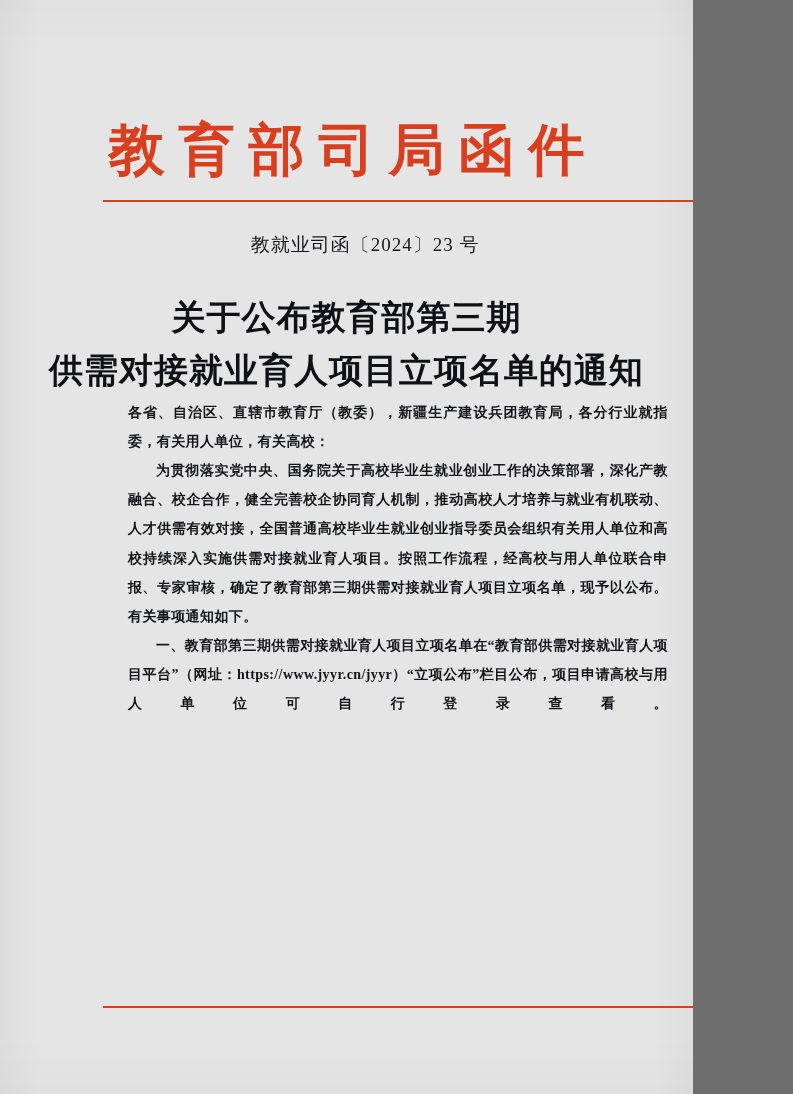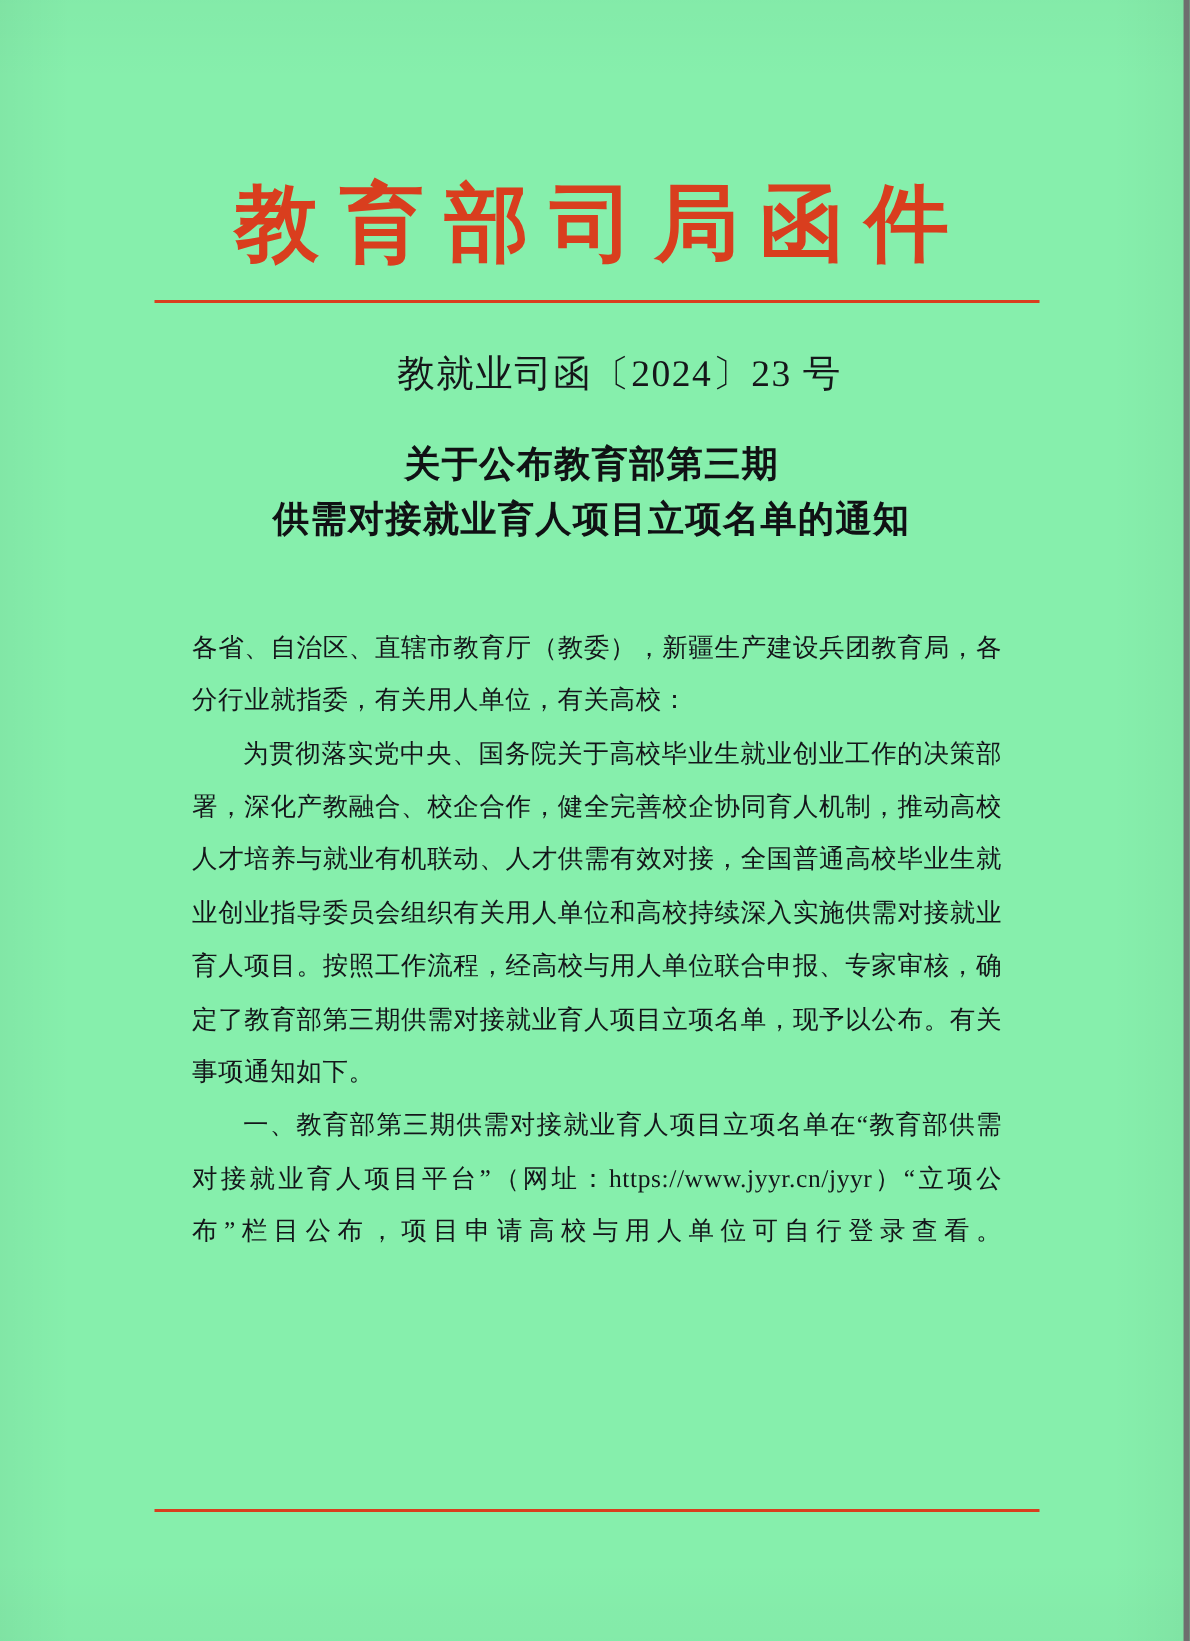--- a/index.html
+++ b/index.html
@@ -2,23 +2,23 @@
 <html><head>
 <meta charset="utf-8">
 <style>
   html, body {
     margin: 0;
     padding: 0;
     background: #6e6e6e;
   }
   .page {
     position: relative;
-    width: 789px;
+    width: 693px;
     height: 1094px;
-    background: #86efac;
+    background: #e5e5e5;
     overflow: hidden;
     font-family: "Liberation Serif", "DejaVu Serif", serif;
     box-sizing: border-box;
   }
   
   .page::before {
     content: "";
     position: absolute;
     inset: 0;
     background:
@@ -47,48 +47,49 @@
     width: 590px;
     height: 2px;
     background: #d93e1e;
   }
   .doc-number {
     position: absolute;
     top: 232px;
     left: 0;
     width: 100%;
     text-align: center;
-    font-size: 25px;
+    font-size: 19px;
     color: #15171a;
     letter-spacing: 1px;
     padding-left: 37px;
     box-sizing: border-box;
   }
   .title {
     position: absolute;
     top: 292px;
     left: 0;
     width: 100%;
     text-align: center;
-    font-size: 24px;
+    font-size: 34px;
     font-weight: bold;
     color: #101114;
     line-height: 1.55;
     letter-spacing: 1px;
   }
   .body {
     position: absolute;
-    top: 414px;
+    top: 398px;
     left: 128px;
     width: 540px;
-    font-size: 17px;
+    font-size: 14px;
     color: #14161a;
     line-height: 2.08;
     letter-spacing: 0.4px;
     text-align: justify;
+    font-weight: bold;
   }
   .body p {
     margin: 0;
   }
   .body p.indent {
     text-indent: 2em;
   }
   .body p.justify-spread {
     text-align: justify;
     text-align-last: justify;

